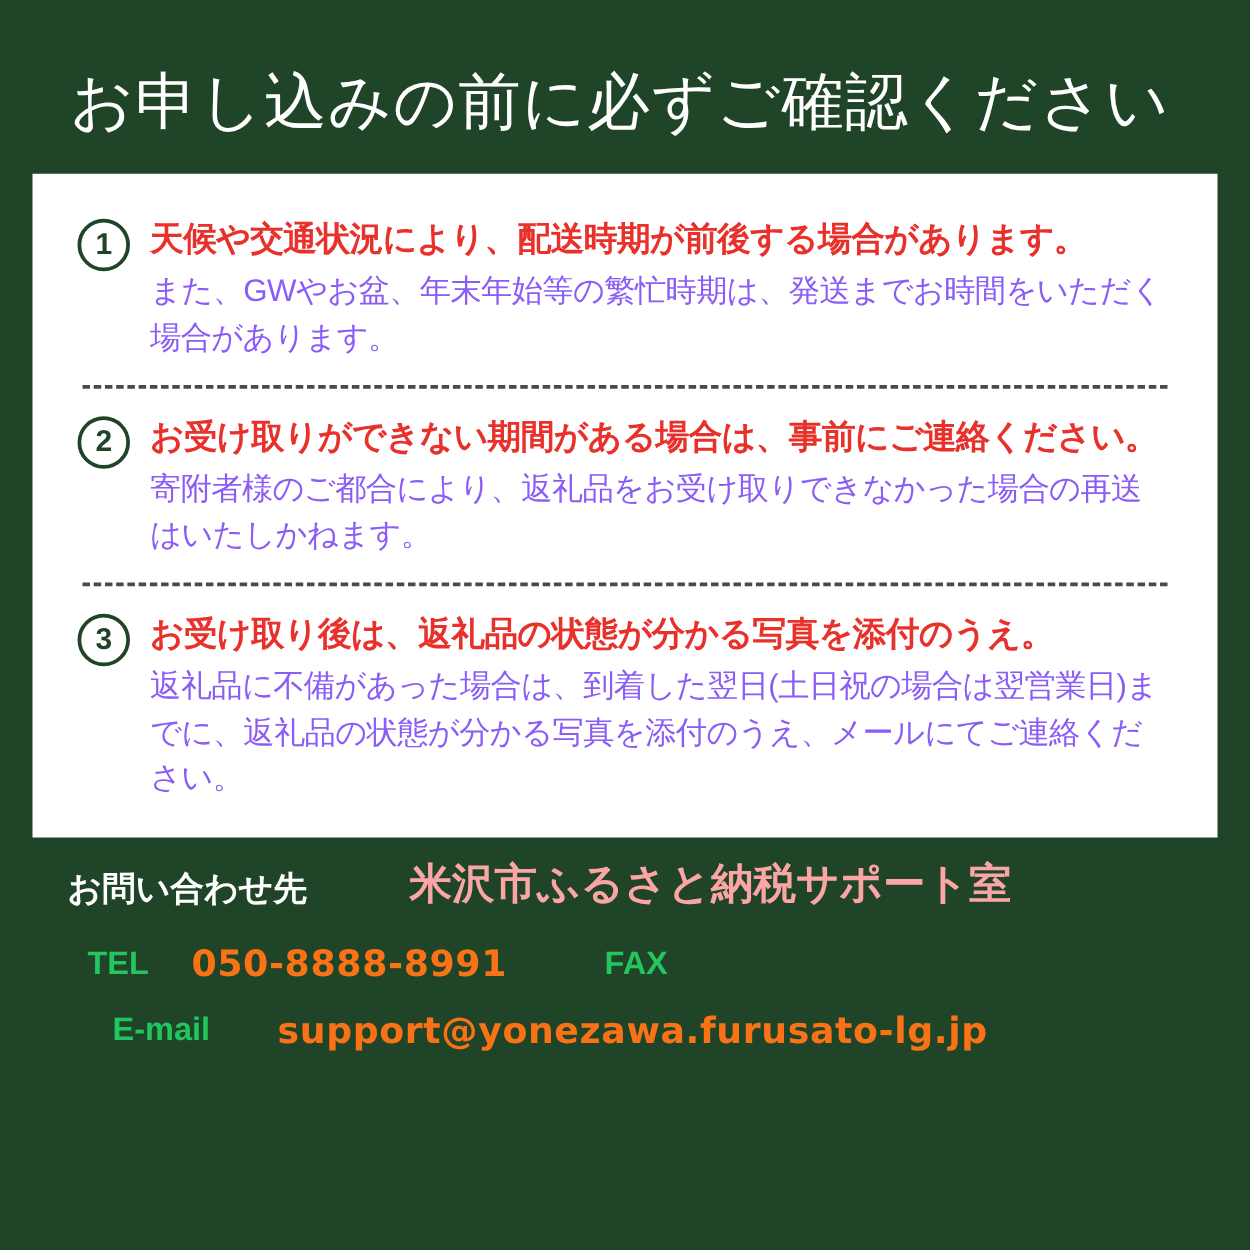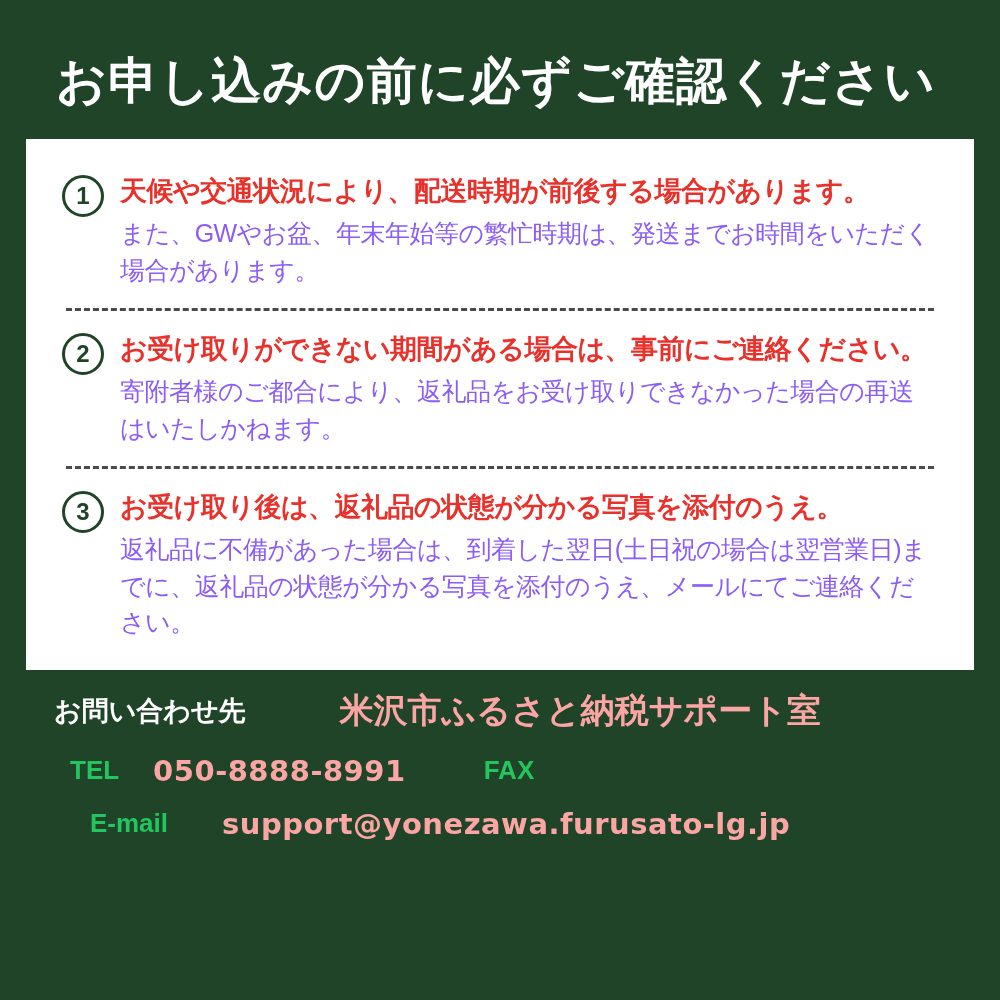--- a/index.html
+++ b/index.html
@@ -17,21 +17,21 @@
     width: 1000px;
     height: 1000px;
     background: #1f4427;
     box-sizing: border-box;
     padding: 26px 26px 0 26px;
     overflow: hidden;
   }
   .title {
     color: #ffffff;
     font-size: 50px;
-    font-weight: bold;
+    font-weight: normal;
     letter-spacing: 1px;
     line-height: 1.1;
     padding: 28px 0 30px 30px;
   }
   .white-card {
     background: #ffffff;
     padding: 34px 36px 30px 36px;
     box-sizing: border-box;
   }
   .item {
@@ -72,24 +72,22 @@
     letter-spacing: -0.5px;
   }
   .divider {
     height: 0;
     border-top: 3px dashed #2b2b2b;
     margin: 20px 4px 20px 4px;
     opacity: 0.85;
   }
   .contact-bar {
     display: flex;
-    align-items: center;
     margin-top: 4px;
     padding: 10px 0 6px 0;
-    gap: 12px;
   }
   .contact-label {
     background: #1f4427;
     color: #ffffff;
     font-size: 27px;
     font-weight: bold;
     padding: 9px 22px 9px 28px;
     position: relative;
     letter-spacing: 0px;
   }
@@ -127,21 +125,21 @@
     padding: 5px 16px;
     display: inline-block;
     min-width: 74px;
     text-align: center;
     box-sizing: border-box;
   }
   .tag.wide {
     min-width: 150px;
   }
   .value {
-    color: #fca5a5;
+    color: #f97316;
     font-size: 31px;
     font-weight: bold;
     margin-left: 18px;
     letter-spacing: 0.5px;
   }
   .value.mono {
     font-family: "DejaVu Sans", sans-serif;
     font-size: 29px;
   }
   .fax-group {

